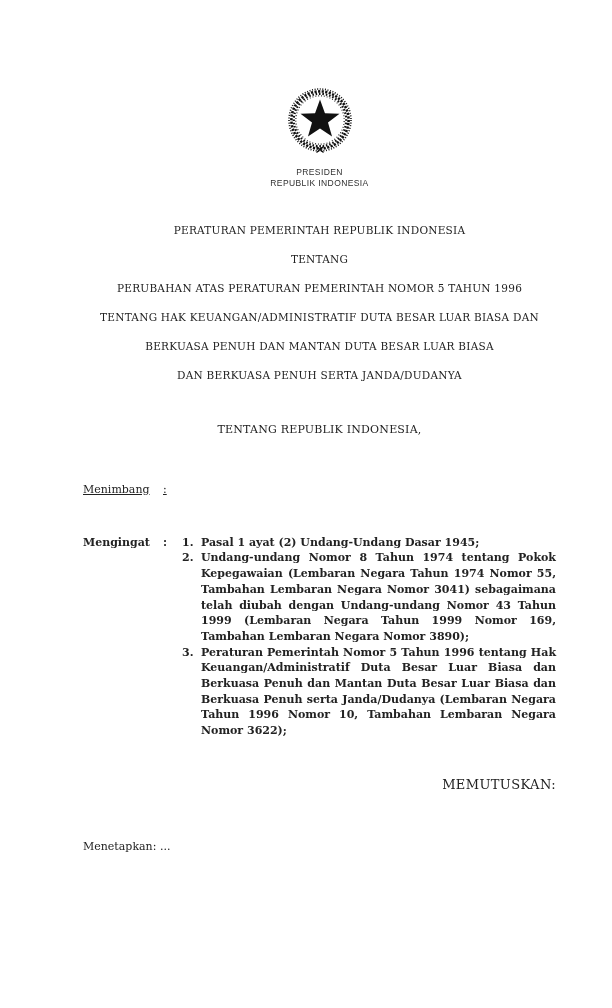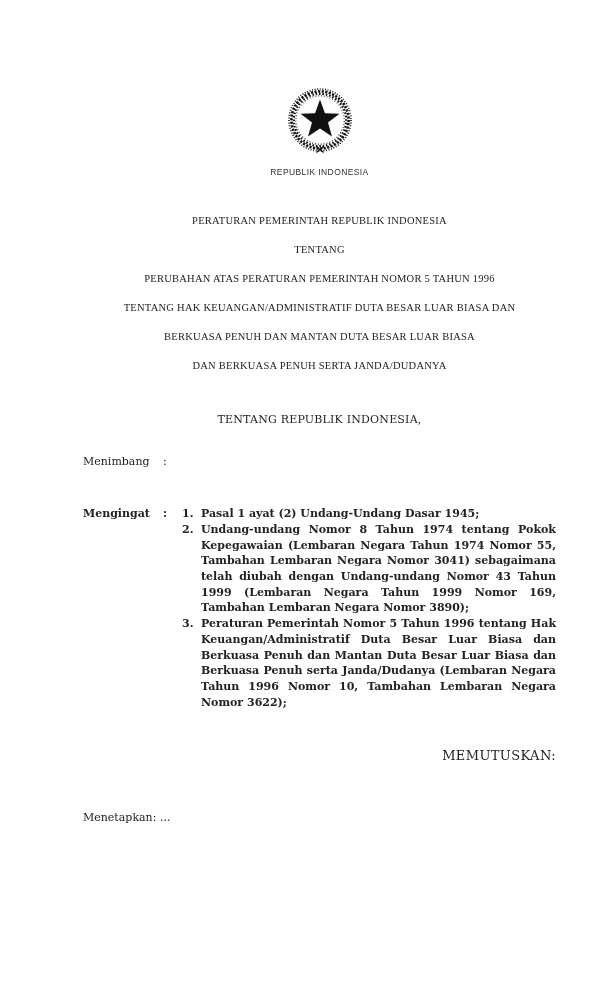--- a/index.html
+++ b/index.html
@@ -33,34 +33,34 @@
     line-height: 10.5px;
     letter-spacing: 0.4px;
     color: #2f2f2f;
   }
   .title {
     margin-top: 28px;
     text-align: center;
     font-size: 10.5px;
     letter-spacing: 0.25px;
   }
-  .title-line { line-height: 29px; white-space: nowrap; font-family: Liberation Serif, serif; }
+  .title-line { line-height: 29px; white-space: nowrap; }
   .salutation {
     margin-top: 33px;
     text-align: center;
     font-size: 11px;
     line-height: 13px;
     letter-spacing: 0.2px;
   }
   .clause {
     display: flex;
     font-size: 11px;
     line-height: 15.7px;
   }
-  .considering { margin-top: 28px; }
+  .considering { margin-top: 46px; text-decoration: underline; }
   .recalling  { margin-top: 37px; font-weight: bold; }
   .clause-label { width: 80px; flex: none; }
   .clause-colon { width: 19px; flex: none; }
   .clause-body  { flex: 1; text-align: justify; }
   .list-item { display: flex; }
   .list-num  { width: 19px; flex: none; }
   .list-text { flex: 1; text-align: justify; }
   .memutuskan {
     margin-top: 38px;
     text-align: right;
@@ -86,20 +86,21 @@
           <circle r="28.6" stroke-width="2.6" stroke-dasharray="2.2 1.4" transform="rotate(6)"></circle>
           <circle r="26.2" stroke-width="2.2" stroke-dasharray="1.6 1.8" transform="rotate(-9)"></circle>
           <circle r="24.2" stroke-width="1.2" stroke-dasharray="0.9 2" transform="rotate(3)"></circle>
           <path d="M -3.5 26.5 L 3.5 32.5 M 3.5 26.5 L -3.5 32.5" stroke-width="1.3"></path>
         </g>
         <polygon fill="#111111" points="0,-20.5 4.94,-6.8 19.5,-6.33 7.99,2.6 12.05,16.58 0,8.4 -12.05,16.58 -7.99,2.6 -19.5,-6.33 -4.94,-6.8"></polygon>
       </svg>
     </div>
 
     <div class="org">
+      <div>PRESIDEN</div>
       <div>REPUBLIK INDONESIA</div>
     </div>
 
     <div class="title">
       <div class="title-line">PERATURAN PEMERINTAH REPUBLIK INDONESIA</div>
       <div class="title-line">TENTANG</div>
       <div class="title-line">PERUBAHAN ATAS PERATURAN PEMERINTAH NOMOR 5 TAHUN 1996</div>
       <div class="title-line">TENTANG HAK KEUANGAN/ADMINISTRATIF DUTA BESAR LUAR BIASA DAN</div>
       <div class="title-line">BERKUASA PENUH DAN MANTAN DUTA BESAR LUAR BIASA</div>
       <div class="title-line">DAN BERKUASA PENUH SERTA JANDA/DUDANYA</div>

